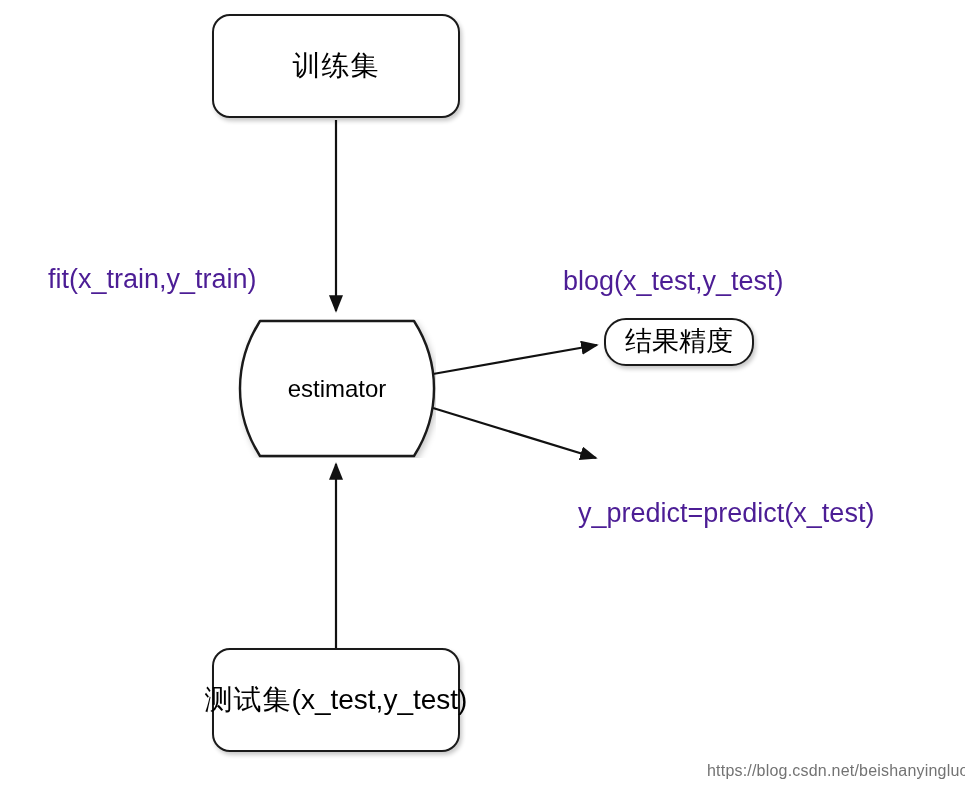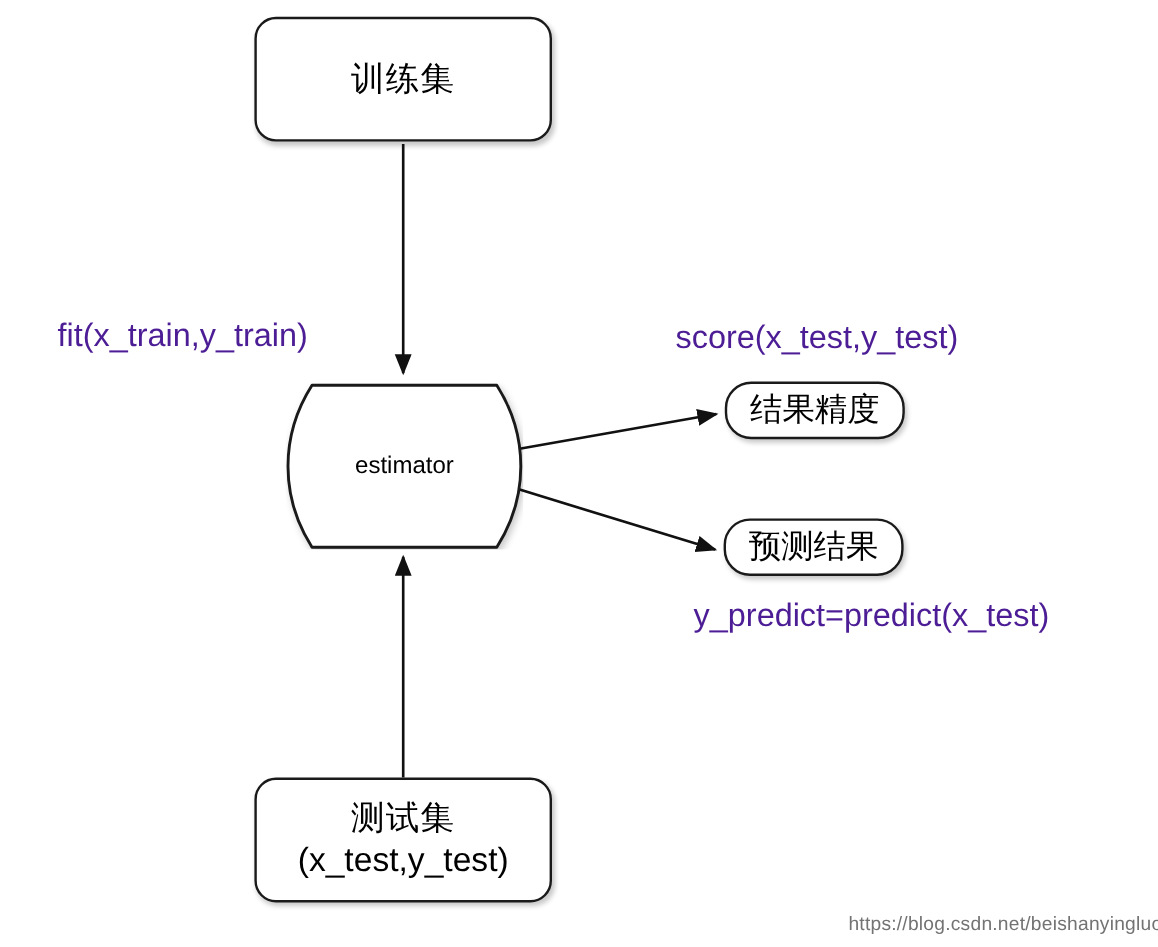--- a/index.html
+++ b/index.html
@@ -27,21 +27,21 @@
     pointer-events: none;
   }
 
   
   .node {
     position: absolute;
     box-sizing: border-box;
     background: #ffffff;
     border: 2px solid #1a1a1a;
     display: flex;
-    flex-direction: column;
+    flex-direction: row;
     align-items: center;
     justify-content: center;
     text-align: center;
     box-shadow: 2px 3px 4px rgba(0,0,0,0.22);
   }
   .node .line {
     display: block;
     white-space: nowrap;
     line-height: 1.24;
   }
@@ -55,21 +55,21 @@
   .result-node {
     border-radius: 22px;
     font-size: 27px;
   }
 
   
   .estimator-node {
     border: none;
     background: transparent;
     box-shadow: none;
-    font-size: 20px;
+    font-size: 24px;
   }
   .estimator-node .barrel-svg {
     position: absolute;
     left: 0;
     top: 0;
   }
   .estimator-node .barrel-label {
     position: relative;
     z-index: 2;
   }
@@ -126,27 +126,24 @@
                C 8 115, 2 91, 2 69.5
                C 2 48, 8 24, 22 2 Z" fill="#ffffff" stroke="#1a1a1a" stroke-width="2.4" stroke-linejoin="round" style="filter: drop-shadow(2px 3px 3px rgba(0,0,0,0.22));"></path>
     </svg>
     <span class="barrel-label">estimator</span>
   </div>
 
   <div class="node result-node" style="left:604px; top:318px; width:150px; height:48px;">
     <span class="line">结果精度</span>
   </div>
 
-  <div class="node result-node" style="left:603px; top:432px; width:150px; height:48px;">
-    <span class="line">预测结果</span>
-  </div>
 
   <div class="edge-label" style="left:48px; top:266px;">fit(x_train,y_train)</div>
 
-  <div class="edge-label" style="left:563px; top:268px;">score(x_test,y_test)</div>
+  <div class="edge-label" style="left:563px; top:268px;">blog(x_test,y_test)</div>
 
   <div class="edge-label" style="left:578px; top:500px;">y_predict=predict(x_test)</div>
 
   <div class="node dataset-node" style="left:212px; top:648px; width:248px; height:104px;">
     <span class="line line-cn">测试集</span>
     <span class="line line-code">(x_test,y_test)</span>
   </div>
 
   <div class="watermark" style="left:707px; top:762px;">https://blog.csdn.net/beishanyingluo</div>
 

